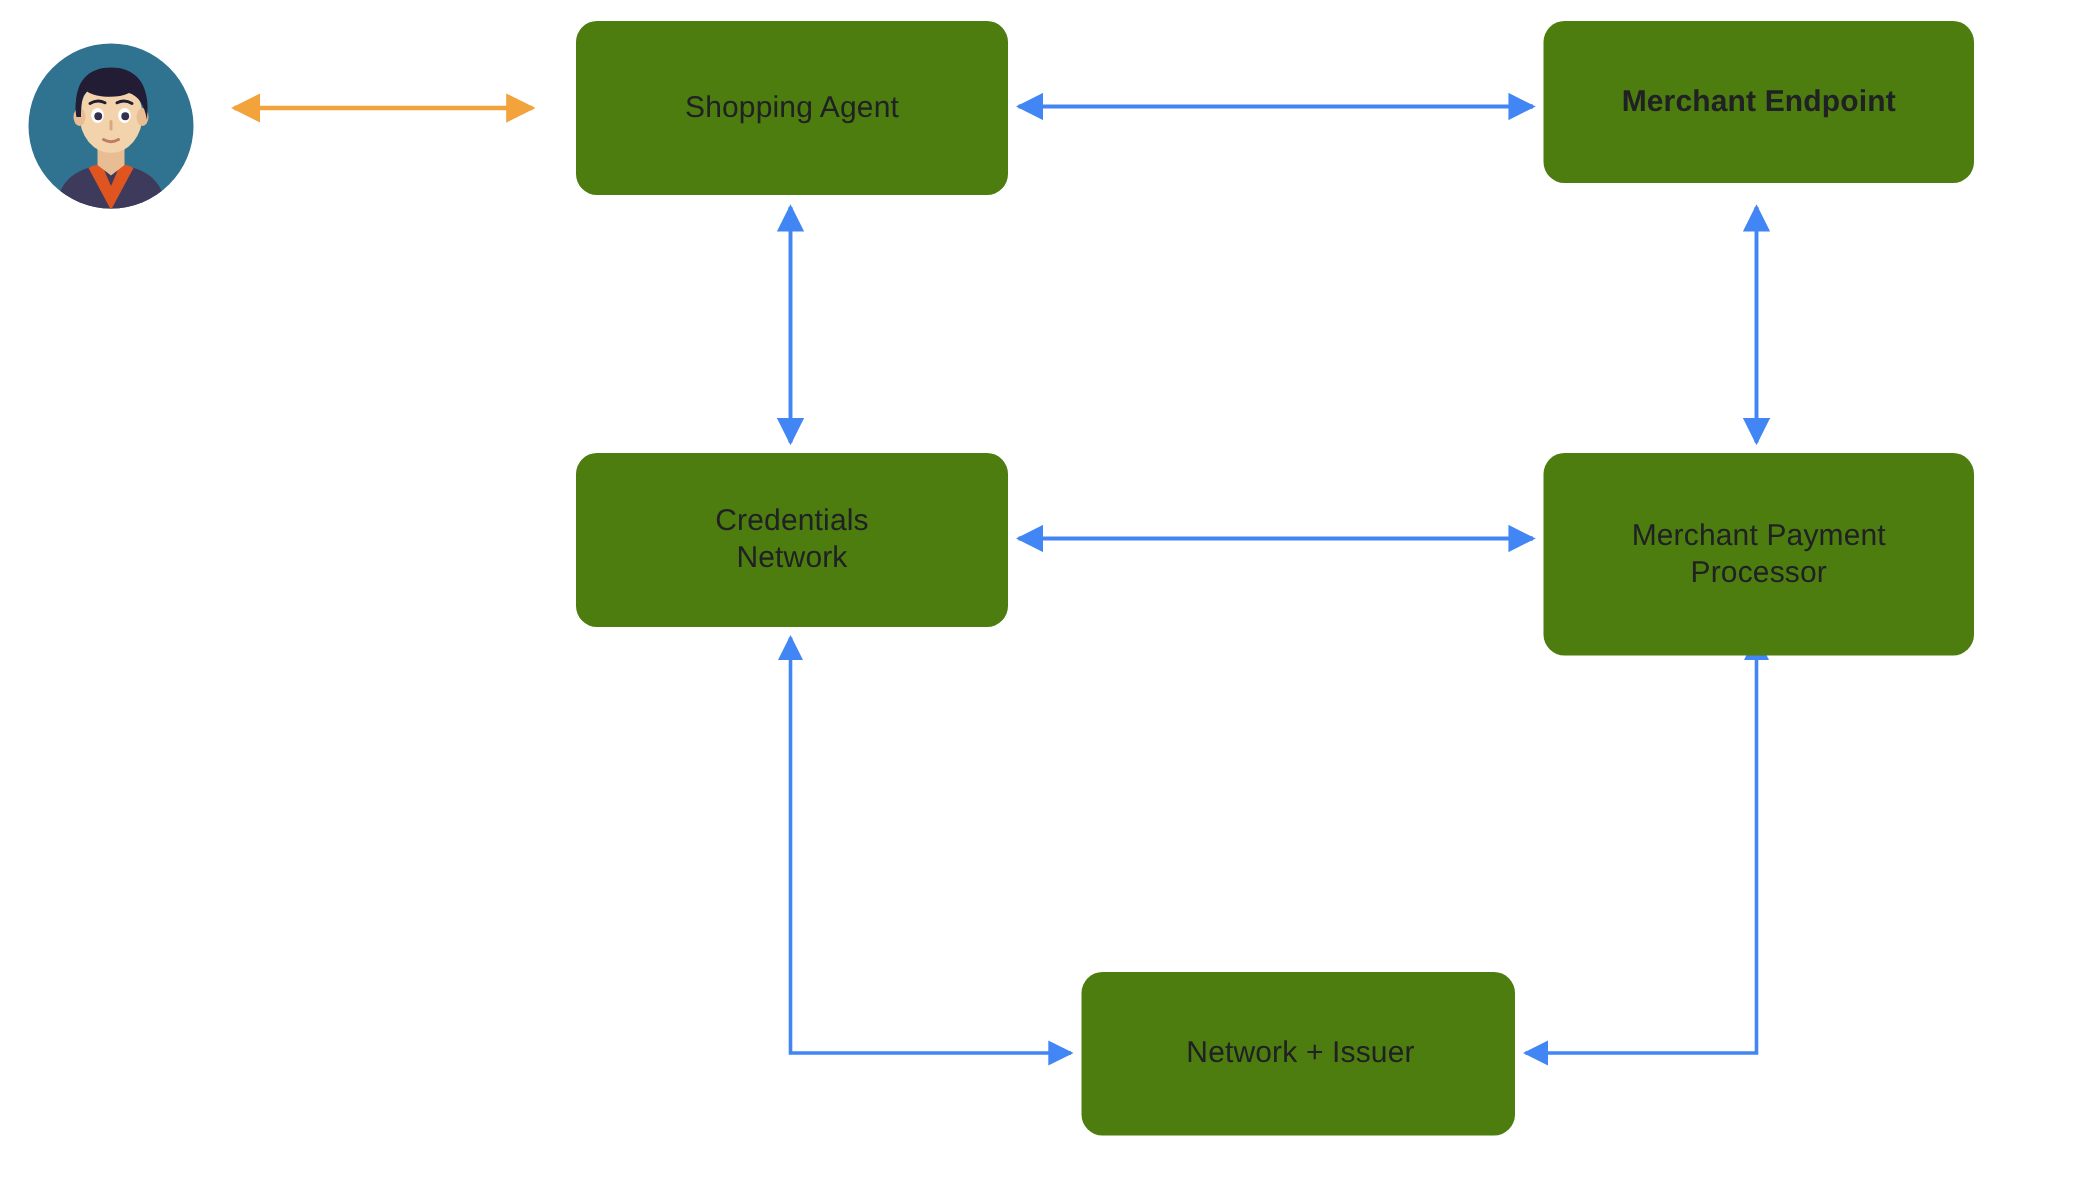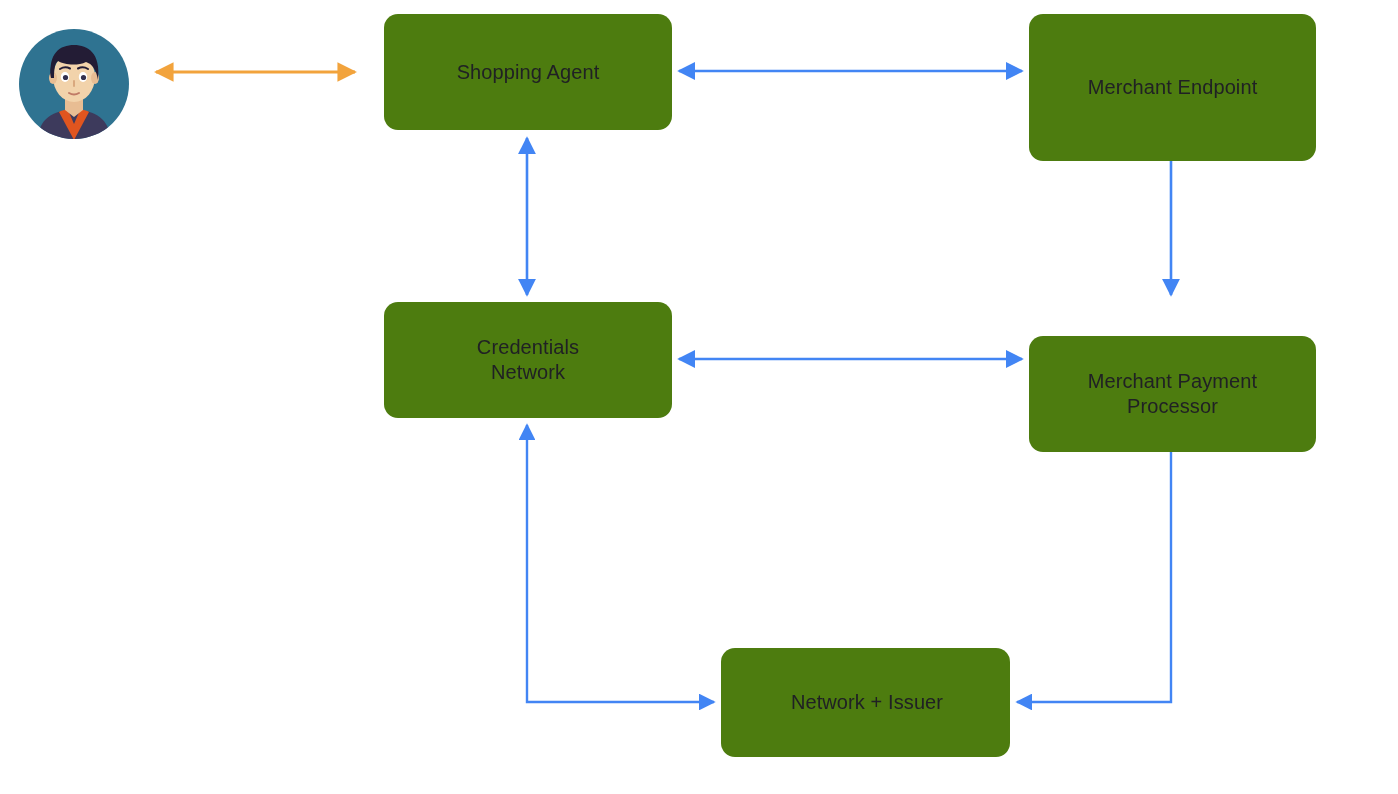--- a/index.html
+++ b/index.html
@@ -41,23 +41,23 @@
     box-sizing: border-box;
     padding: 6px 12px;
     z-index: 2;
   }
   .node-label {
     white-space: pre-line;
     display: block;
   }
   
   #node-shopping-agent   { left: 384px; top: 14px;  width: 288px; height: 116px; }
-  #node-merchant-endpoint{ left: 1029px; top: 14px; width: 287px; height: 147px; }
+  #node-merchant-endpoint{ left: 1029px; top: 14px; width: 287px; height: 108px; font-weight: bold; }
   #node-credentials-provider { left: 384px; top: 302px; width: 288px; height: 116px; }
-  #node-merchant-payment-processor { left: 1029px; top: 302px; width: 287px; height: 116px; margin-top: 34px; }
+  #node-merchant-payment-processor { left: 1029px; top: 302px; width: 287px; height: 135px; }
   #node-network-issuer   { left: 721px; top: 648px; width: 289px; height: 109px; padding-left: 15px; }
 
   #user-avatar {
     position: absolute;
     left: 18px;
     top: 28px;
     width: 112px;
     height: 112px;
     z-index: 2;
   }

